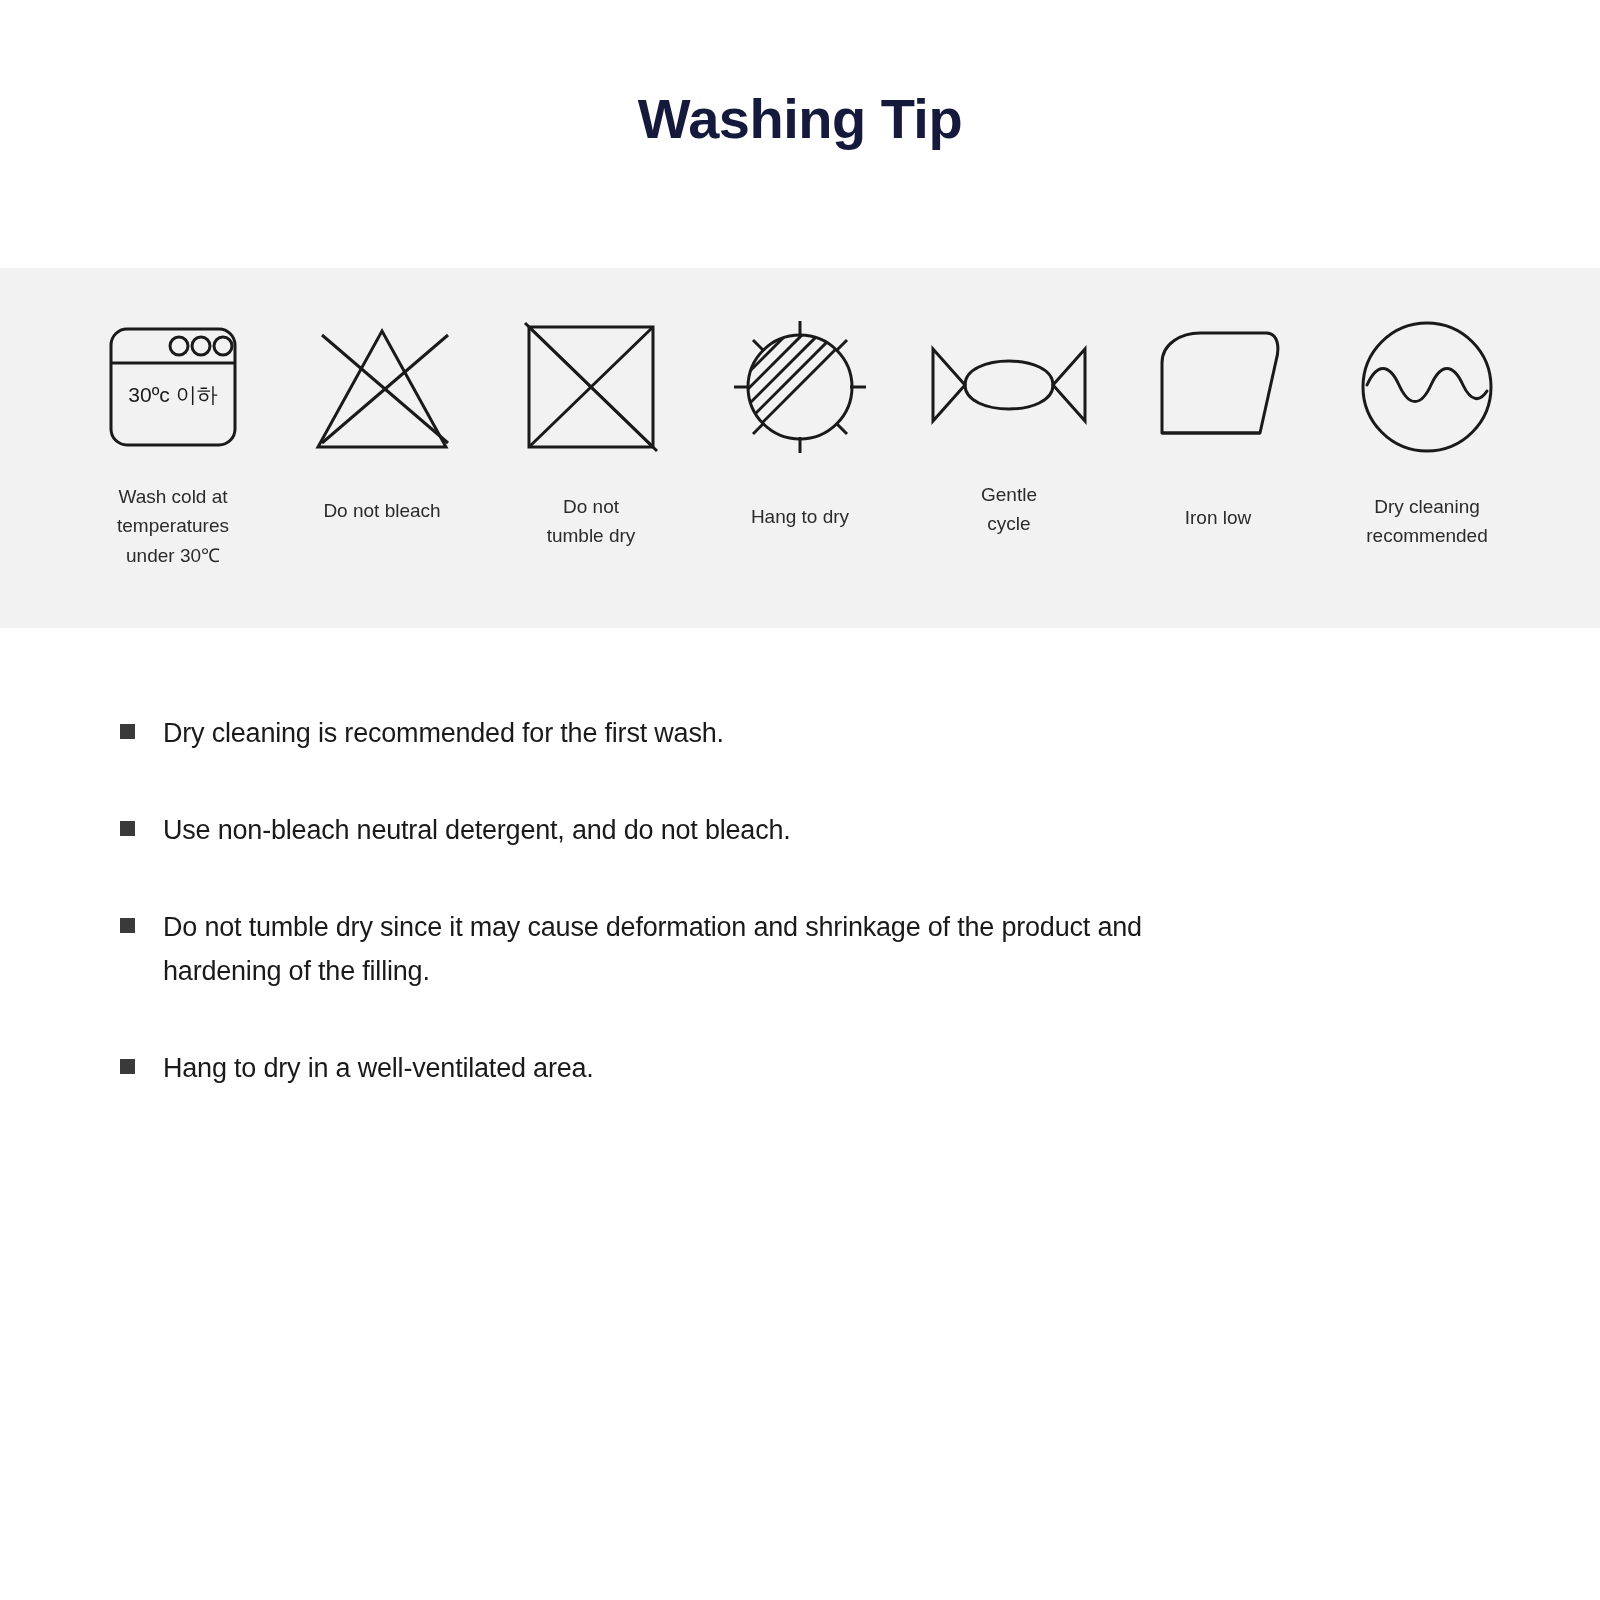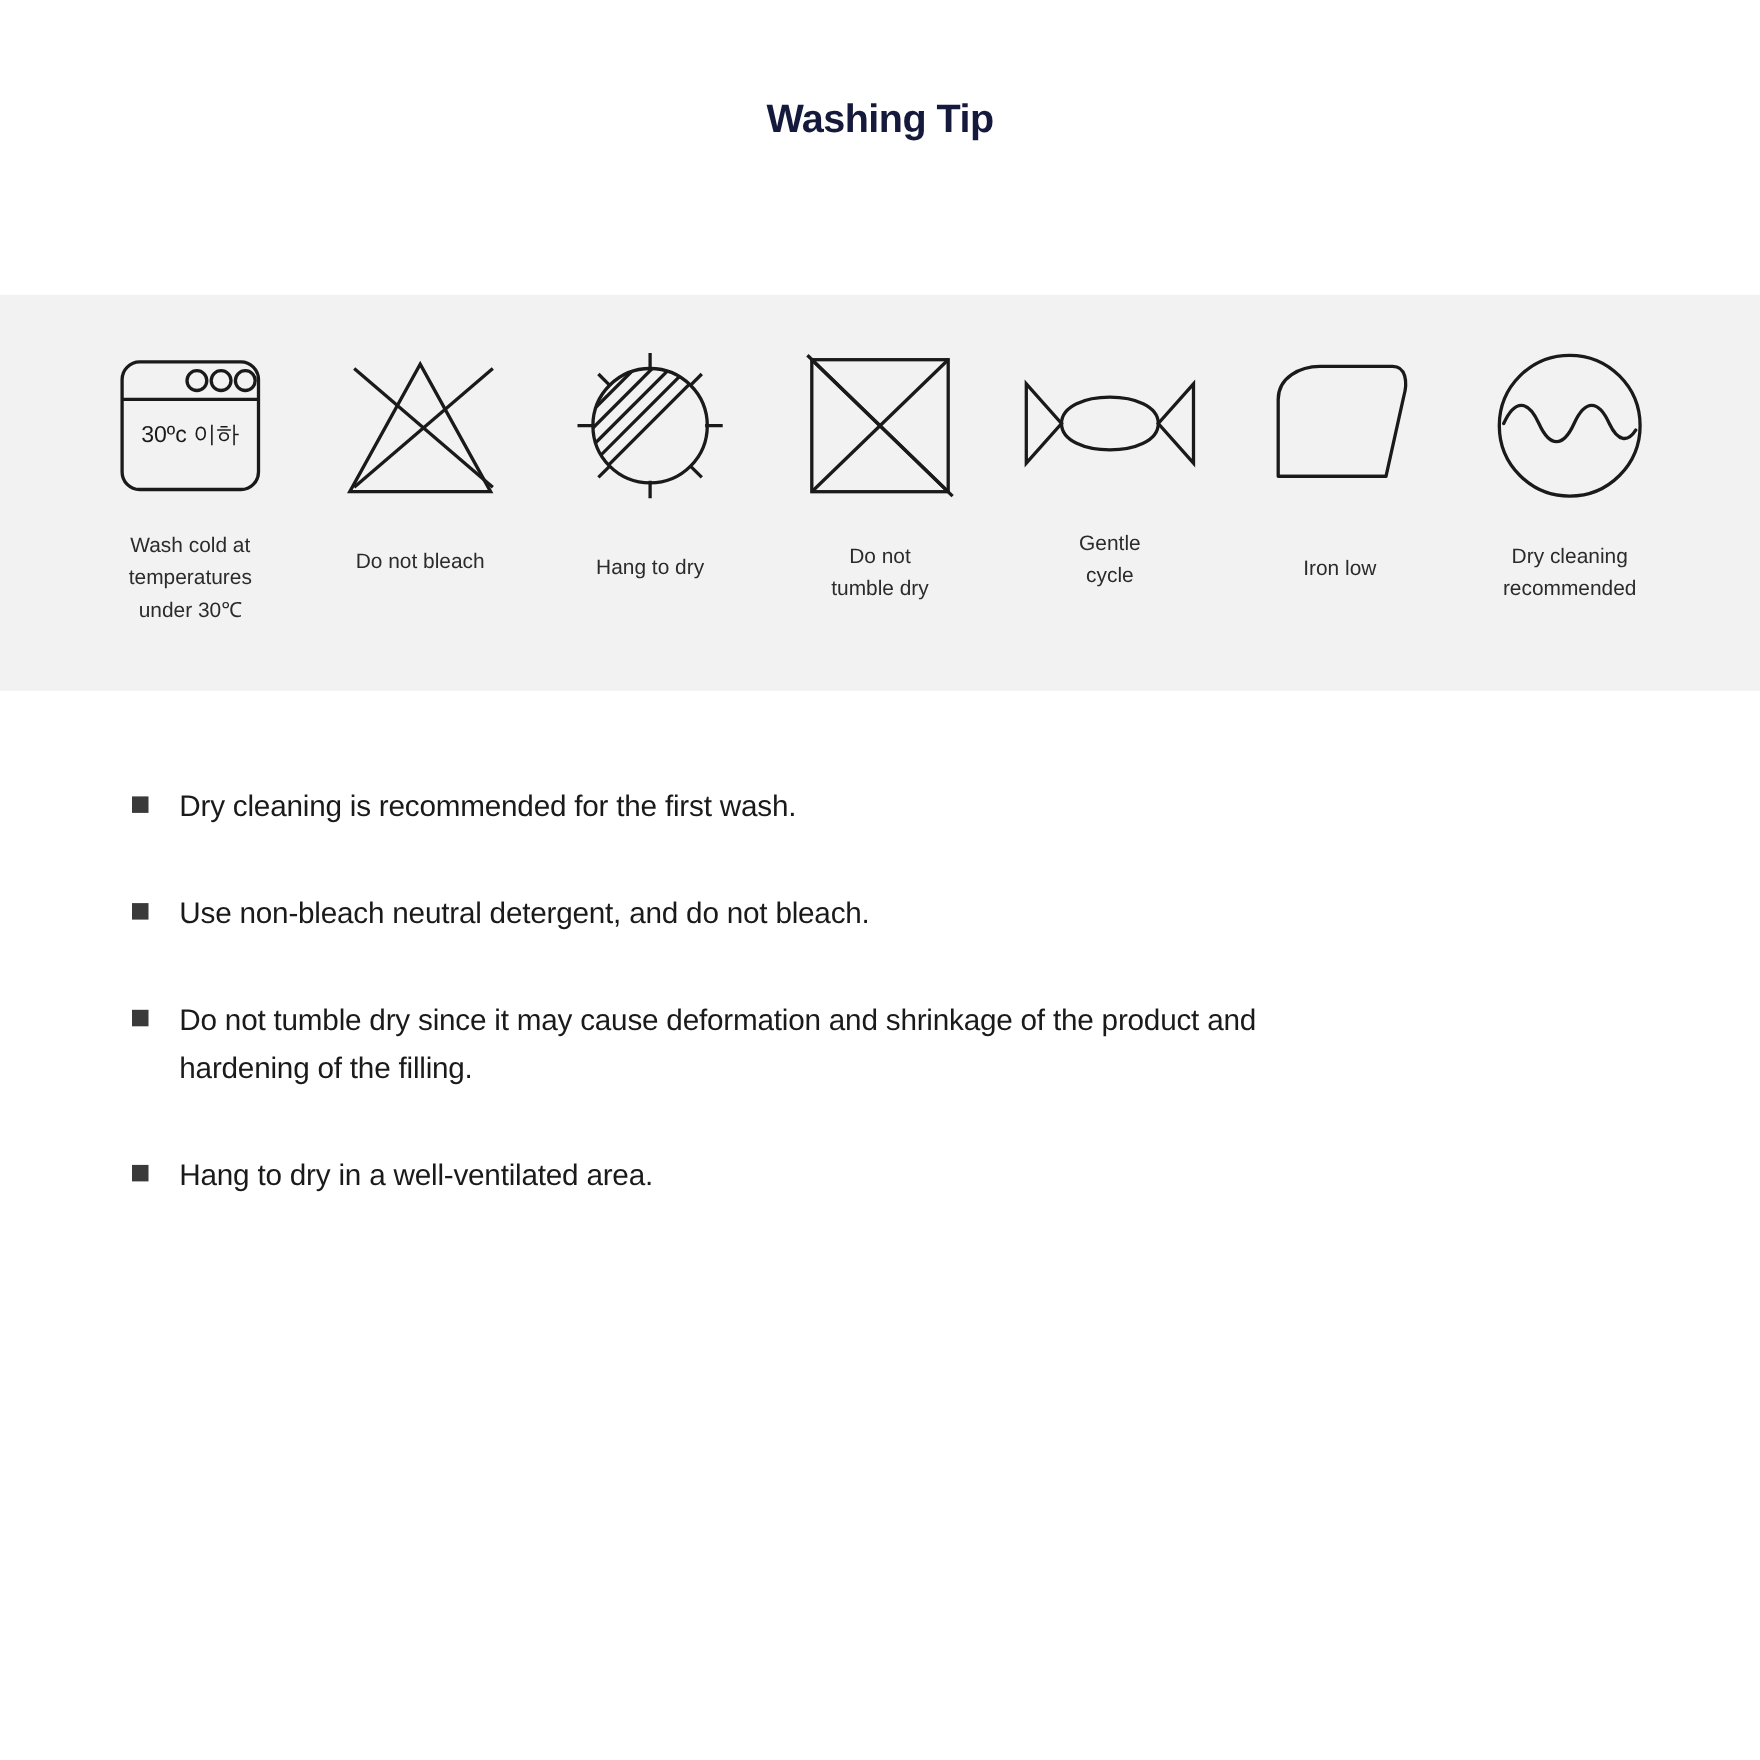--- a/index.html
+++ b/index.html
@@ -17,21 +17,21 @@
 
   .page {
     position: relative;
     width: 1600px;
     height: 1600px;
   }
 
   
   .title {
     text-align: center;
-    font-size: 36px;
+    font-size: 56px;
     font-weight: 700;
     letter-spacing: -0.5px;
     color: #151a3d;
     padding-top: 88px;
     line-height: 1.1;
   }
 
   
   .symbol-band {
     position: absolute;
@@ -150,20 +150,33 @@
 
       <div class="symbol-cell">
         <div class="symbol-art">
           <svg width="160" height="160" viewBox="0 0 160 160">
             <path d="M80 24 L144 140 L16 140 Z" fill="none" stroke="#1a1a1a" stroke-width="3"></path>
             <line x1="20" y1="28" x2="146" y2="136" stroke="#1a1a1a" stroke-width="3"></line>
             <line x1="146" y1="28" x2="20" y2="136" stroke="#1a1a1a" stroke-width="3"></line>
           </svg>
         </div>
         <div class="symbol-caption cap-shift-b">Do not bleach</div>
+      </div>
+
+      <div class="symbol-cell">
+        <div class="symbol-art">
+          <svg width="160" height="160" viewBox="0 0 160 160">
+            <rect x="18" y="20" width="124" height="120" fill="none" stroke="#1a1a1a" stroke-width="3"></rect>
+            <line x1="18" y1="20" x2="142" y2="140" stroke="#1a1a1a" stroke-width="3"></line>
+            <line x1="142" y1="20" x2="18" y2="140" stroke="#1a1a1a" stroke-width="3"></line>
+            <line x1="14" y1="16" x2="146" y2="144" stroke="#1a1a1a" stroke-width="3"></line>
+          </svg>
+        </div>
+        <div class="symbol-caption cap-shift-d">Do not
+tumble dry</div>
       </div>
 
       <div class="symbol-cell">
         <div class="symbol-art">
           <svg width="160" height="160" viewBox="0 0 160 160">
             <defs>
               <clipPath id="dryclip">
                   <circle cx="80" cy="80" r="52"></circle>
                 </clipPath>
             </defs>
@@ -191,33 +204,20 @@
               <line x1="127" y1="33" x2="116" y2="44"></line>
               <line x1="44" y1="116" x2="33" y2="127"></line>
             </g>
           </svg>
         </div>
         <div class="symbol-caption cap-shift-c">Hang to dry</div>
       </div>
 
       <div class="symbol-cell">
         <div class="symbol-art">
-          <svg width="160" height="160" viewBox="0 0 160 160">
-            <rect x="18" y="20" width="124" height="120" fill="none" stroke="#1a1a1a" stroke-width="3"></rect>
-            <line x1="18" y1="20" x2="142" y2="140" stroke="#1a1a1a" stroke-width="3"></line>
-            <line x1="142" y1="20" x2="18" y2="140" stroke="#1a1a1a" stroke-width="3"></line>
-            <line x1="14" y1="16" x2="146" y2="144" stroke="#1a1a1a" stroke-width="3"></line>
-          </svg>
-        </div>
-        <div class="symbol-caption cap-shift-d">Do not
-tumble dry</div>
-      </div>
-
-      <div class="symbol-cell">
-        <div class="symbol-art">
           <svg width="180" height="160" viewBox="0 0 180 160">
             <path d="M14 42 L46 78 L14 114 Z" fill="none" stroke="#1a1a1a" stroke-width="3"></path>
             <path d="M166 42 L134 78 L166 114 Z" fill="none" stroke="#1a1a1a" stroke-width="3"></path>
             <path d="M46 78 C46 46 134 46 134 78 C134 110 46 110 46 78 Z" fill="none" stroke="#1a1a1a" stroke-width="3"></path>
           </svg>
         </div>
         <div class="symbol-caption cap-shift-e">Gentle
 cycle</div>
       </div>
 

